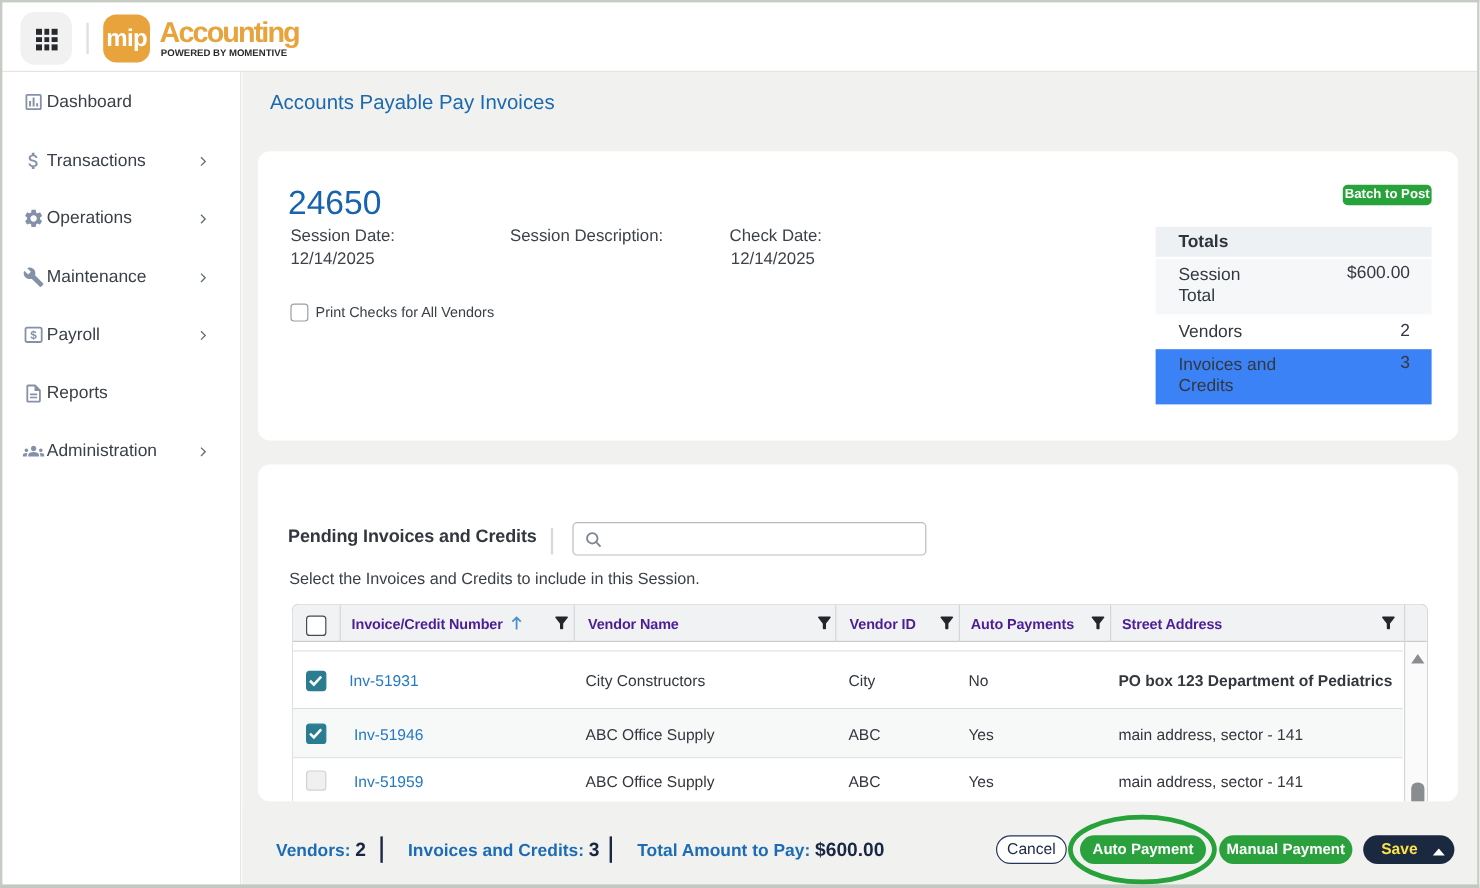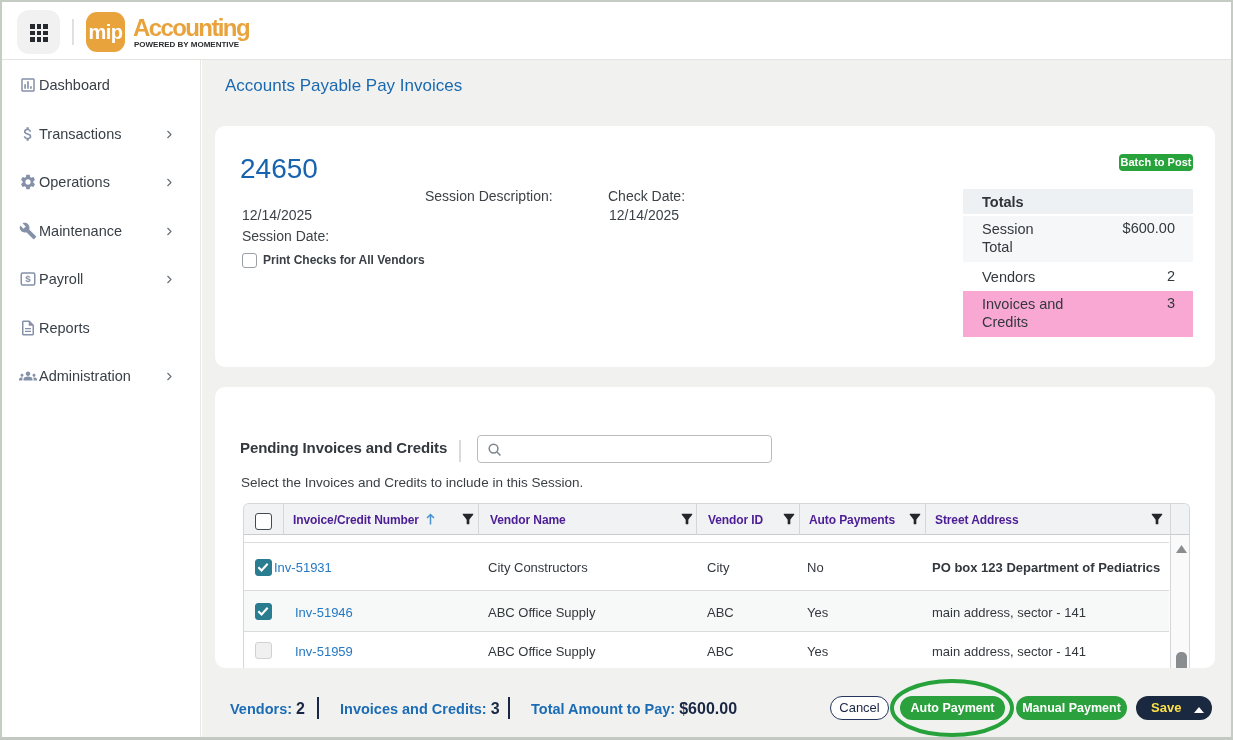--- a/index.html
+++ b/index.html
@@ -25,21 +25,21 @@
 .main { position:absolute; left:202px; top:60px; right:2px; bottom:2px; background:#f1f2f0; }
 .ptitle { position:absolute; left:225px; top:76px; font-size:17px; color:#1a69b0; }
 .card { position:absolute; background:#fff; border-radius:10px; }
 .card1 { left:215px; top:126px; width:1000px; height:241px; }
 .card2 { left:215px; top:387px; width:1000px; height:281px; }
 
 .bignum { position:absolute; left:240px; top:153px; font-size:28px; color:#1763ae; }
 .flabel { position:absolute; font-size:14px; color:#3c4248; }
 .badge { position:absolute; left:1119px; top:154px; width:74px; height:17px; background:#28a23b; border-radius:4px; color:#fff; font-size:11px; font-weight:bold; text-align:center; line-height:17px; }
 .cb { position:absolute; width:15px; height:15px; border:1.5px solid #9aa0a6; border-radius:3px; background:#fff; }
-.pclabel { position:absolute; left:263px; top:253px; font-size:12px; font-weight:bold; color:#3a4046; }
+.pclabel { position:absolute; left:263px; top:253px; font-size:12px; font-weight:normal; color:#3a4046; }
 .totals { position:absolute; left:963px; top:189px; width:230px; height:148px; }
 .totals .trow { position:absolute; left:0; width:100%; font-size:14.5px; color:#33383e; }
 .totals .tlab { position:absolute; left:19px; top:4px; line-height:18px; }
 .totals .tval { position:absolute; right:18px; top:4px; }
 
 .pendtitle { position:absolute; left:240px; top:439px; font-size:15px; font-weight:bold; color:#32383e; letter-spacing:-0.1px; }
 .vdiv2 { position:absolute; left:459px; top:440px; width:2px; height:22px; background:#d9dadc; }
 .searchbox { position:absolute; left:477px; top:435px; width:295px; height:28px; border:1px solid #b9bcbf; border-radius:4px; background:#fff; }
 .selecttxt { position:absolute; left:241px; top:475px; font-size:13.5px; color:#3a4046; }
 .tbl { position:absolute; left:243px; top:503px; width:947px; height:165px; border:1px solid #d4d6d8; border-bottom:none; border-radius:6px 6px 0 0; background:#fff; overflow:hidden; }
@@ -147,41 +147,41 @@
     <div class="lbl">Administration</div>
     <svg class="chev" viewBox="0 0 24 24" fill="none" stroke="#5f6b76" stroke-width="2.2">
         <path d="M9 5l7 7-7 7"></path>
       </svg>
   </div>
 </div>
 <div class="ptitle">Accounts Payable Pay Invoices</div>
 <div class="card card1"></div>
 <div class="card card2"></div>
 <div class="bignum">24650</div>
-<div class="flabel" style="left:242px; top:188px;margin-top:40px;">Session Date:</div>
+<div class="flabel" style="left:242px; top:188px;">Session Date:</div>
 <div class="flabel" style="left:242px; top:207px;">12/14/2025</div>
 <div class="flabel" style="left:425px; top:188px;">Session Description:</div>
 <div class="flabel" style="left:608px; top:188px;">Check Date:</div>
 <div class="flabel" style="left:609px; top:207px;">12/14/2025</div>
 <div class="badge">Batch to Post</div>
 <div class="cb" style="left:242px; top:253px;"></div>
 <div class="pclabel">Print Checks for All Vendors</div>
 <div class="totals">
   <div class="trow" style="top:0; height:25px; background:#eef1f3;">
       <span class="tlab" style="font-weight:bold; color:#2f353b;">Totals</span>
     </div>
   <div class="trow" style="top:27px; height:46px; background:#f5f7f8;">
       <span class="tlab">Session<br>Total</span>
       <span class="tval">$600.00</span>
     </div>
   <div class="trow" style="top:75px; height:25px; background:#ffffff;">
       <span class="tlab">Vendors</span>
       <span class="tval">2</span>
     </div>
-  <div class="trow" style="top:102px; height:46px; background:#f9a8d4;">
+  <div class="trow" style="top:102px; height:46px; background:#3b82f6;">
       <span class="tlab">Invoices and<br>Credits</span>
       <span class="tval">3</span>
     </div>
 </div>
 <div class="pendtitle">Pending Invoices and Credits</div>
 <div class="vdiv2"></div>
 <div class="searchbox">
     <svg width="15" height="15" style="position:absolute;left:9px;top:6px;" viewBox="0 0 24 24">
       <circle cx="10.5" cy="10.5" r="7" fill="none" stroke="#7d848b" stroke-width="2.4"></circle>
       <line x1="16" y1="16" x2="21.5" y2="21.5" stroke="#7d848b" stroke-width="2.4"></line>
@@ -221,21 +221,21 @@
       </svg>
     <div class="colline" style="left:926px;"></div>
   </div>
   <div class="rowline" style="top:38px;"></div>
   <div class="trow2" style="top:39px; height:47px; background:#fff;">
     <div class="cb" style="left:11px; top:16px; width:17px; height:17px; background:#2a7d90; border-color:#2a7d90;">
         <svg width="14" height="14" style="position:absolute;left:0px;top:0px;" viewBox="0 0 24 24">
           <path d="M4 12.5 L9.5 18 L20 6.5" fill="none" stroke="#fff" stroke-width="3.6"></path>
         </svg>
       </div>
-    <div class="ctxt link" style="left:30px; top:17px;">Inv-51931</div>
+    <div class="ctxt link" style="left:47px; top:17px;">Inv-51931</div>
     <div class="ctxt" style="left:244px; top:17px;">City Constructors</div>
     <div class="ctxt" style="left:463px; top:17px;">City</div>
     <div class="ctxt" style="left:563px; top:17px;">No</div>
     <div class="ctxt" style="left:688px; top:17px;font-weight:bold;">PO box 123 Department of Pediatrics</div>
   </div>
   <div class="rowline" style="top:86px;"></div>
   <div class="trow2" style="top:87px; height:40px; background:#f7f8f8;">
     <div class="cb" style="left:11px; top:12px; width:17px; height:17px; background:#2a7d90; border-color:#2a7d90;">
         <svg width="14" height="14" style="position:absolute;left:0px;top:0px;" viewBox="0 0 24 24">
           <path d="M4 12.5 L9.5 18 L20 6.5" fill="none" stroke="#fff" stroke-width="3.6"></path>

